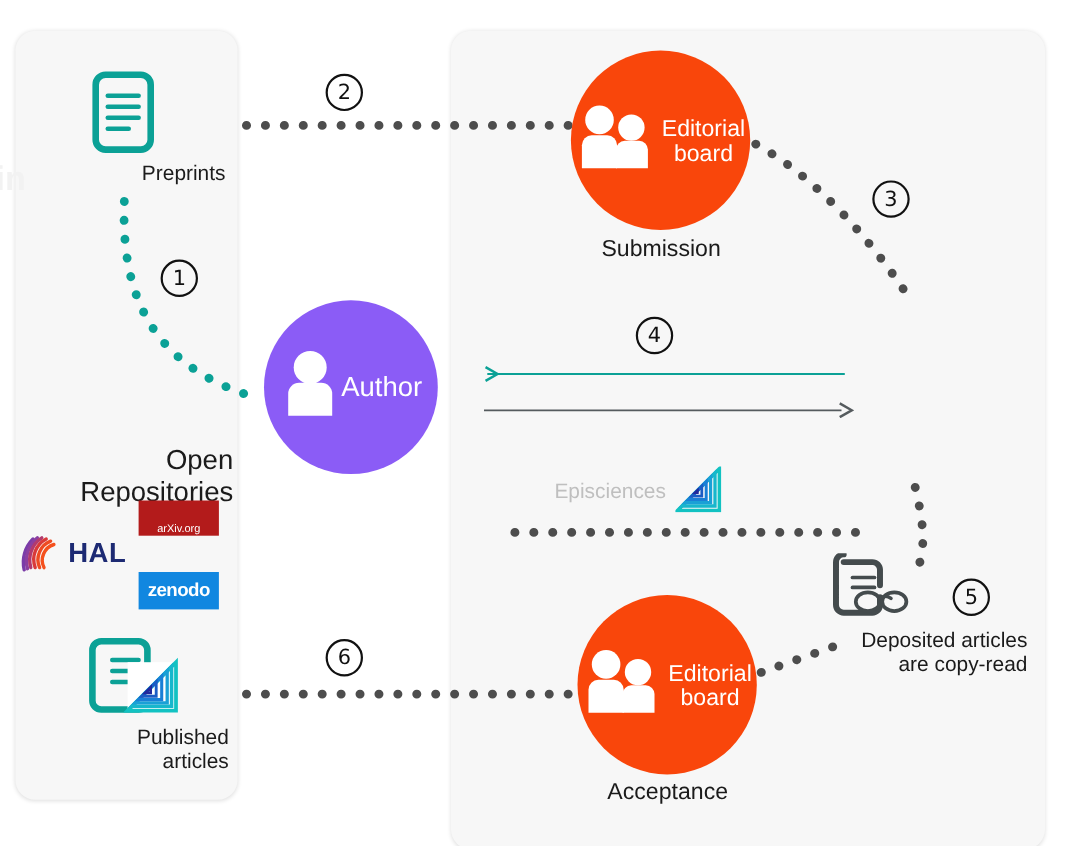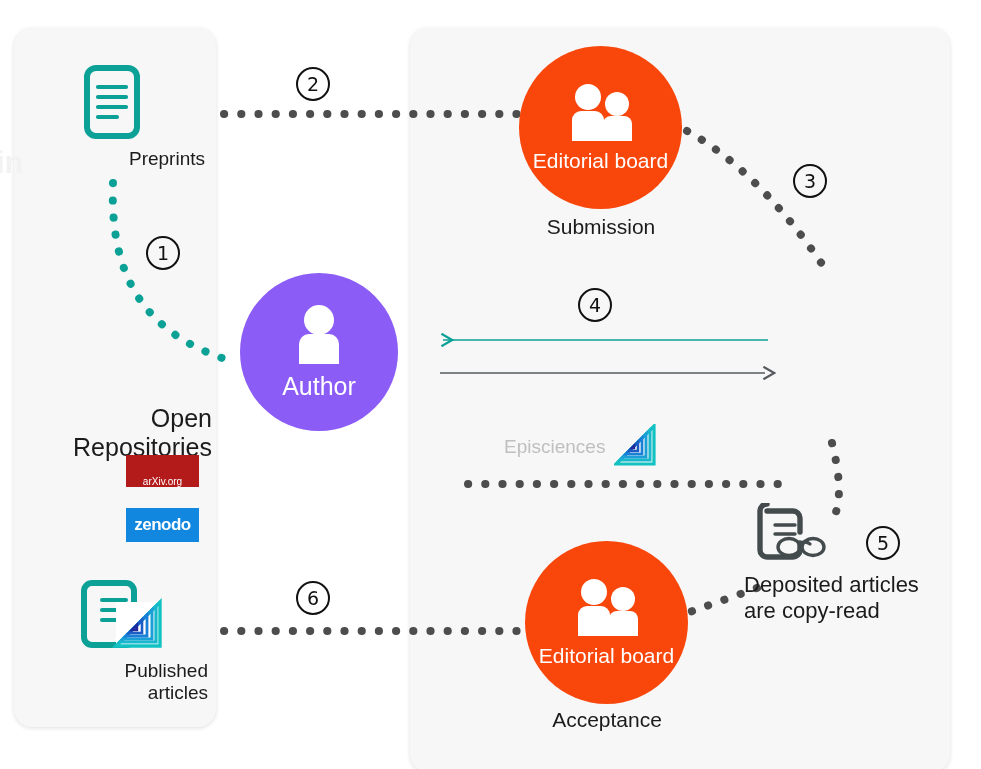--- a/index.html
+++ b/index.html
@@ -22,21 +22,21 @@
   #panel-left{left:14px;top:28px;width:202px;height:699px;}
   #panel-right{left:410px;top:28px;width:540px;height:744px;}
 
   
   #art{position:absolute;left:0;top:0;width:981px;height:769px;pointer-events:none;}
 
   .circle{
     position:absolute;
     border-radius:50%;
     display:flex;
-    flex-direction:column;
+    flex-direction:row;
     align-items:center;
     justify-content:center;
   }
   .circle .role{
     color:#ffffff;
     text-align:center;
     line-height:1.02;
     margin-top:2px;
   }
 
@@ -81,21 +81,21 @@
   #ico-published{position:absolute;left:80px;top:575px;}
 
   
   #logo-arxiv{
     position:absolute;left:126px;top:455px;width:73px;height:32px;
     background:#b31b1b;color:#ffffff;
     display:flex;align-items:flex-end;justify-content:center;
     font-size:10px;letter-spacing:0px;
   }
   #logo-zenodo{
-    position:absolute;left:126px;top:508px;width:73px;height:34px;
+    position:absolute;left:126px;top:520px;width:73px;height:34px;
     background:#1187e0;color:#ffffff;
     display:flex;align-items:center;justify-content:center;
     font-size:17px;font-weight:bold;letter-spacing:-.5px;
   }
   #logo-hal{position:absolute;left:16px;top:483px;display:flex;align-items:center;gap:6px;}
   #logo-hal .hal-text{color:#1d2a73;font-size:25px;font-weight:bold;letter-spacing:.5px;}
 
   
   .step{
     position:absolute;
@@ -111,21 +111,21 @@
   #step-1{left:146px;top:236px;}
   #step-2{left:296px;top:67px;}
   #step-3{left:793px;top:164px;}
   #step-4{left:578px;top:288px;}
   #step-5{left:866px;top:526px;}
   #step-6{left:296px;top:581px;}
 
   
   #note-copyread{
     position:absolute;left:744px;top:572px;width:190px;
-    text-align:left;color:#1b1b1b;font-size:22px;
+    text-align:right;color:#1b1b1b;font-size:19px;
     white-space:pre-line;line-height:1.17;
   }
   #ico-copyread{position:absolute;left:757px;top:503px;}
 
   
   #watermark{
     position:absolute;left:504px;top:424px;
     display:flex;align-items:center;gap:9px;
   }
   #watermark .wm-text{color:#bfbfbf;font-size:19px;}
@@ -186,20 +186,33 @@
       <line x1="17" y1="33" x2="45" y2="33" stroke="#0ba196" stroke-width="4.2" stroke-linecap="round"></line>
       <line x1="17" y1="43" x2="45" y2="43" stroke="#0ba196" stroke-width="4.2" stroke-linecap="round"></line>
       <line x1="17" y1="53" x2="36" y2="53" stroke="#0ba196" stroke-width="4.2" stroke-linecap="round"></line>
     </svg>
   </div>
   <div class="lbl" id="lbl-preprints">Preprints</div>
 
   <div class="lbl" id="lbl-openrepo">Open
 Repositories</div>
 
+  <div id="logo-hal">
+    <svg width="40" height="40" viewBox="0 0 40 40">
+      <g fill="none" stroke-width="3.1" stroke-linecap="round">
+        <path d="M6,35 A30,30 0 0 1 14,7" stroke="#7a3ca8"></path>
+        <path d="M9,34 A27,27 0 0 1 18,6" stroke="#8b3fa0"></path>
+        <path d="M12,33 A24,24 0 0 1 22,6" stroke="#b23a6d"></path>
+        <path d="M16,33 A21,21 0 0 1 26,7" stroke="#d93a3a"></path>
+        <path d="M20,33 A18,18 0 0 1 30,9" stroke="#ee4b23"></path>
+        <path d="M24,33 A15,15 0 0 1 33,12" stroke="#f4511e"></path>
+      </g>
+    </svg>
+    <span class="hal-text">HAL</span>
+  </div>
 
   <div id="logo-arxiv">
     <span>arXiv.org</span>
   </div>
 
   <div id="logo-zenodo">
     <span>zenodo</span>
   </div>
 
   <div id="ico-published">

